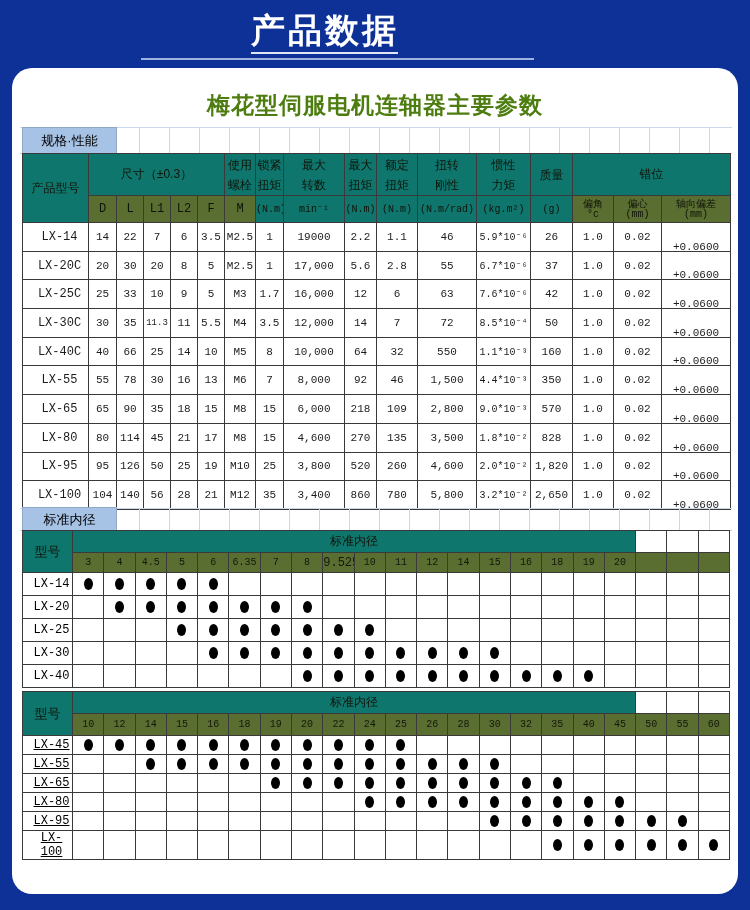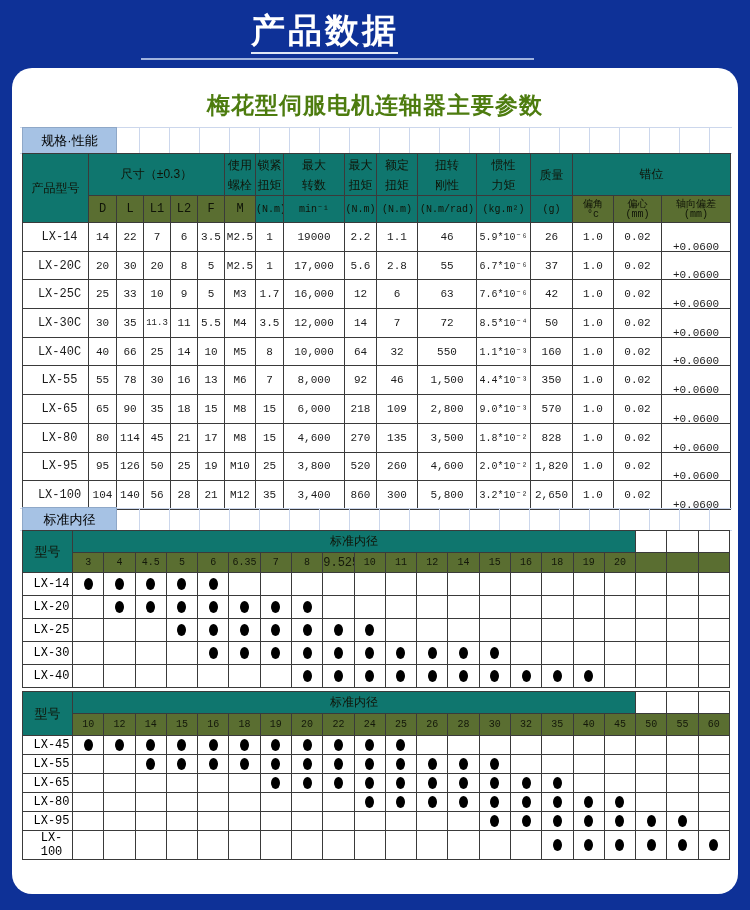--- a/index.html
+++ b/index.html
@@ -62,21 +62,21 @@
   .spec td.c-axial{position:relative;}
   .spec td.c-axial span{position:absolute;left:0;right:0;bottom:-2px;font-size:11px;}
   
   .boret{width:708px;}
   .bore1{top:462px;}
   .bore2{top:623px;}
   .boret thead tr.g1{height:22px;padding-left:47px;}
   .bore1 thead tr.g2{height:20px;}
   .bore2 thead tr.g2{height:22px;}
   .bore1 tbody tr{height:23px;}
-  .bore2 tbody tr{height:16px;}
+  .bore2 tbody tr{height:16px;text-decoration:underline;}
   .boret .numrow th{font-size:10px;color:#14180a;font-weight:normal;}
   .boret .numrow th.tiny{font-size:12px;}
   .boret td.model, .spec td.model{font-size:12px;padding-left:8px;}
   .boret th.modelhead{font-size:13px;}
   .dot{display:inline-block;width:9px;height:12px;background:#000;border-radius:50%;vertical-align:middle;}
 </style>
 </head>
 <body>
 
 <div class="banner-title">产品数据</div>
@@ -352,21 +352,21 @@
           <td class="model">LX-100</td>
           <td class="c-d">104</td>
           <td class="c-l">140</td>
           <td class="c-l1">56</td>
           <td class="c-l2">28</td>
           <td class="c-f">21</td>
           <td class="c-m">M12</td>
           <td class="c-lock">35</td>
           <td class="c-speed">3,400</td>
           <td class="c-maxtq">860</td>
-          <td class="c-rated">300</td>
+          <td class="c-rated">780</td>
           <td class="c-rigid">5,800</td>
           <td class="c-inertia">3.2*10⁻²</td>
           <td class="c-mass">2,650</td>
           <td class="c-angle">1.0</td>
           <td class="c-ecc">0.02</td>
           <td class="c-axial">
             <span>+0.0600</span>
           </td>
         </tr>
       </tbody>

